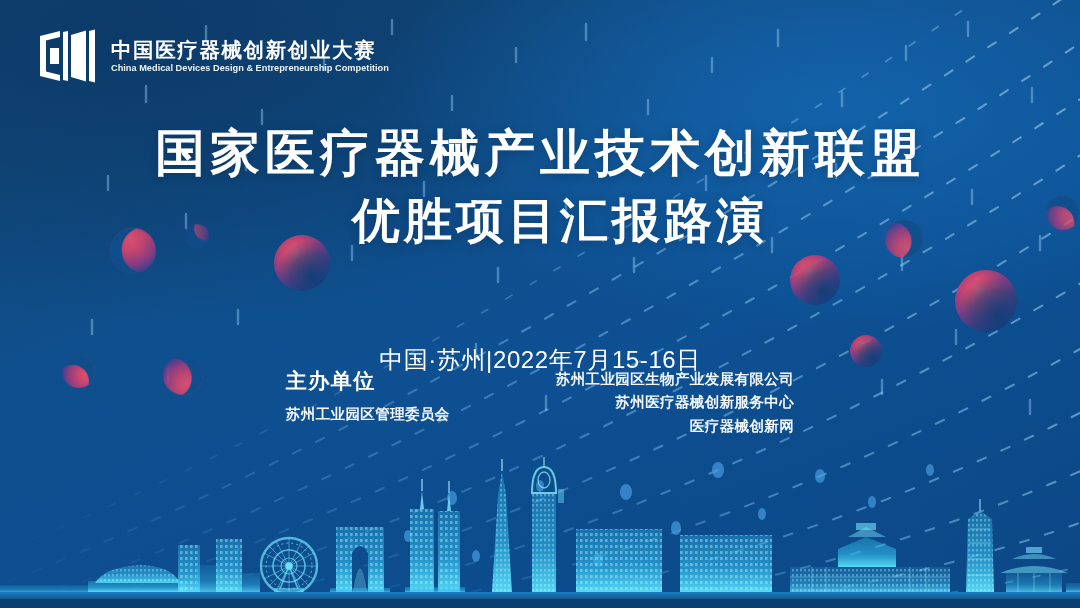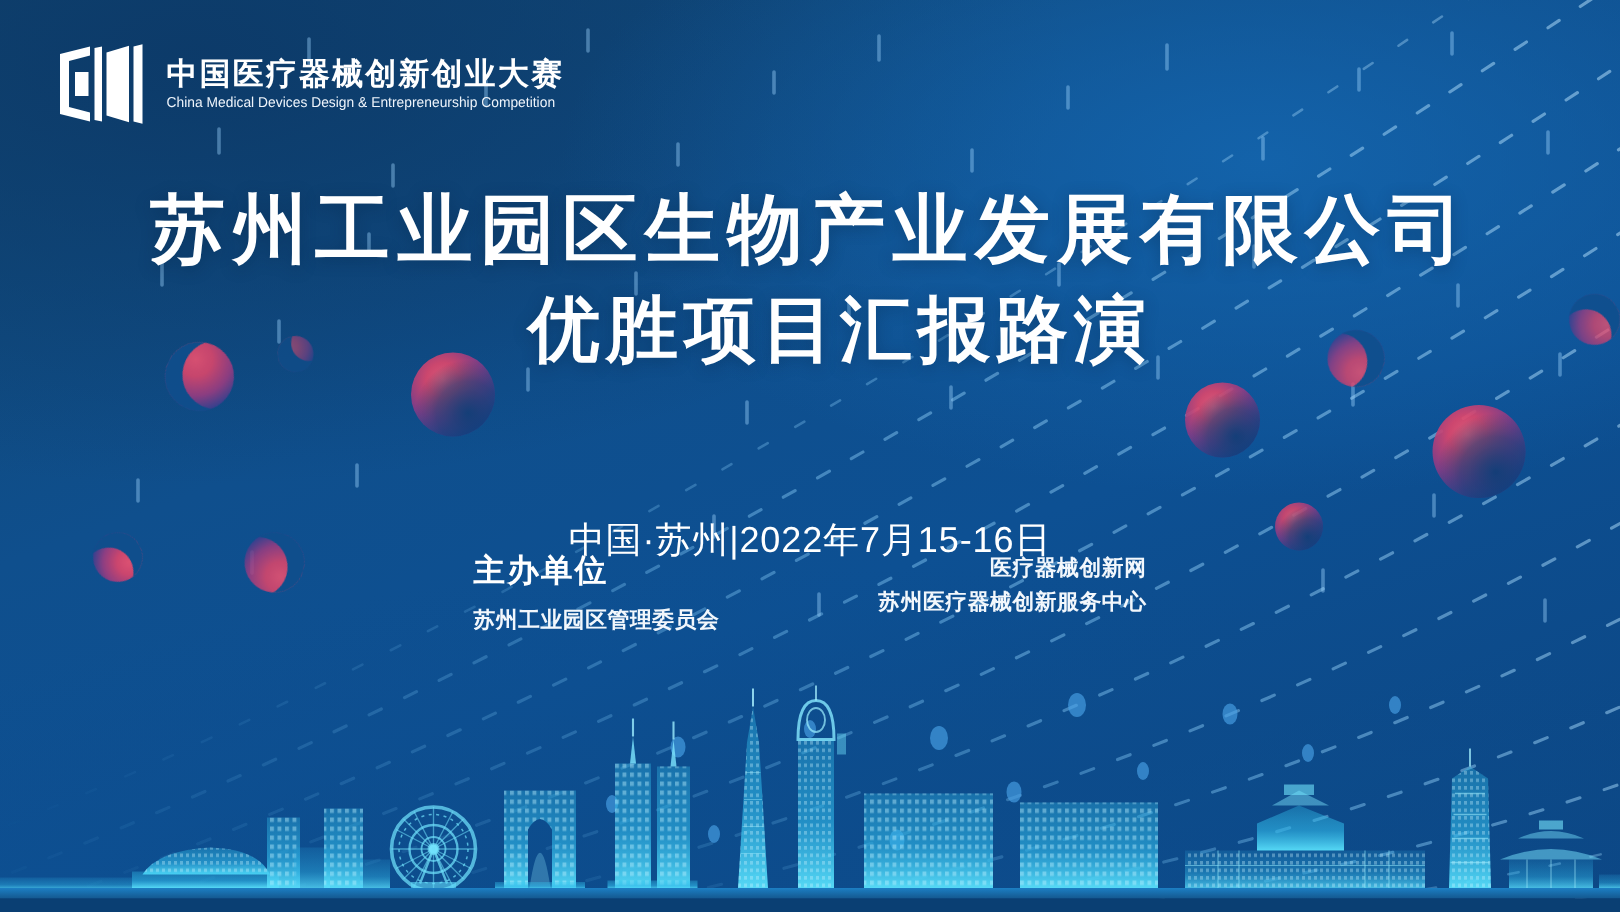--- a/index.html
+++ b/index.html
@@ -44,21 +44,21 @@
 
   
   #logo{position:absolute;left:34px;top:28px;display:flex;align-items:center;gap:13px;}
   #logo-mark{width:64px;height:56px;flex:0 0 auto;}
   #logo-text{display:flex;flex-direction:column;gap:1px;}
   #logo-cn{
     font-size:20.5px;font-weight:700;color:#ffffff;letter-spacing:1.6px;
     line-height:1.08;white-space:nowrap;
   }
   #logo-en{
-    font-size:9.2px;font-weight:400;color:#eef4fb;letter-spacing:.02px;
+    font-size:9.2px;font-weight:700;color:#eef4fb;letter-spacing:.02px;
     line-height:1.1;white-space:nowrap;transform:scaleY(1.04);transform-origin:left center;
   }
 
   
   #title-block{position:absolute;left:0;right:0;top:124px;text-align:center;}
   .title-line{
     color:#ffffff;font-weight:700;white-space:nowrap;
     text-shadow:0 2px 10px rgba(5,34,66,.35);
   }
   #title-1{font-size:50px;letter-spacing:5px;line-height:1.16;}
@@ -211,34 +211,35 @@
         <path d="M55 3 L61 1.5 L61 54.5 L55 53 Z"></path>
       </g>
     </svg>
     <div id="logo-text">
       <div id="logo-cn">中国医疗器械创新创业大赛</div>
       <div id="logo-en">China Medical Devices Design &amp; Entrepreneurship Competition</div>
     </div>
   </div>
 
   <div id="title-block">
-    <div class="title-line" id="title-1">苏州工业园区生物产业发展有限公司</div>
+    <div class="title-line" id="title-1">国家医疗器械产业技术创新联盟</div>
     <div class="title-line" id="title-2">优胜项目汇报路演</div>
   </div>
 
   <div id="date-line">中国·苏州|2022年7月15-16日</div>
 
   <div id="orgs">
     <div class="org-col">
       <div class="org-title">主办单位</div>
       <div class="org-item">苏州工业园区管理委员会</div>
     </div>
     <div class="org-col">
+      <div class="org-item">苏州工业园区生物产业发展有限公司</div>
+      <div class="org-item">苏州医疗器械创新服务中心</div>
       <div class="org-item">医疗器械创新网</div>
-      <div class="org-item">苏州医疗器械创新服务中心</div>
     </div>
   </div>
 
   <svg id="skyline" viewBox="0 0 1080 150" preserveAspectRatio="none" xmlns="http://www.w3.org/2000/svg">
     <defs>
       <linearGradient id="bldg" x1="0" y1="0" x2="0" y2="1">
         <stop offset="0%" stop-color="#34c6f0" stop-opacity=".30"></stop>
         <stop offset="55%" stop-color="#2fb7e8" stop-opacity=".62"></stop>
         <stop offset="100%" stop-color="#59e0fb" stop-opacity=".95"></stop>
       </linearGradient>

